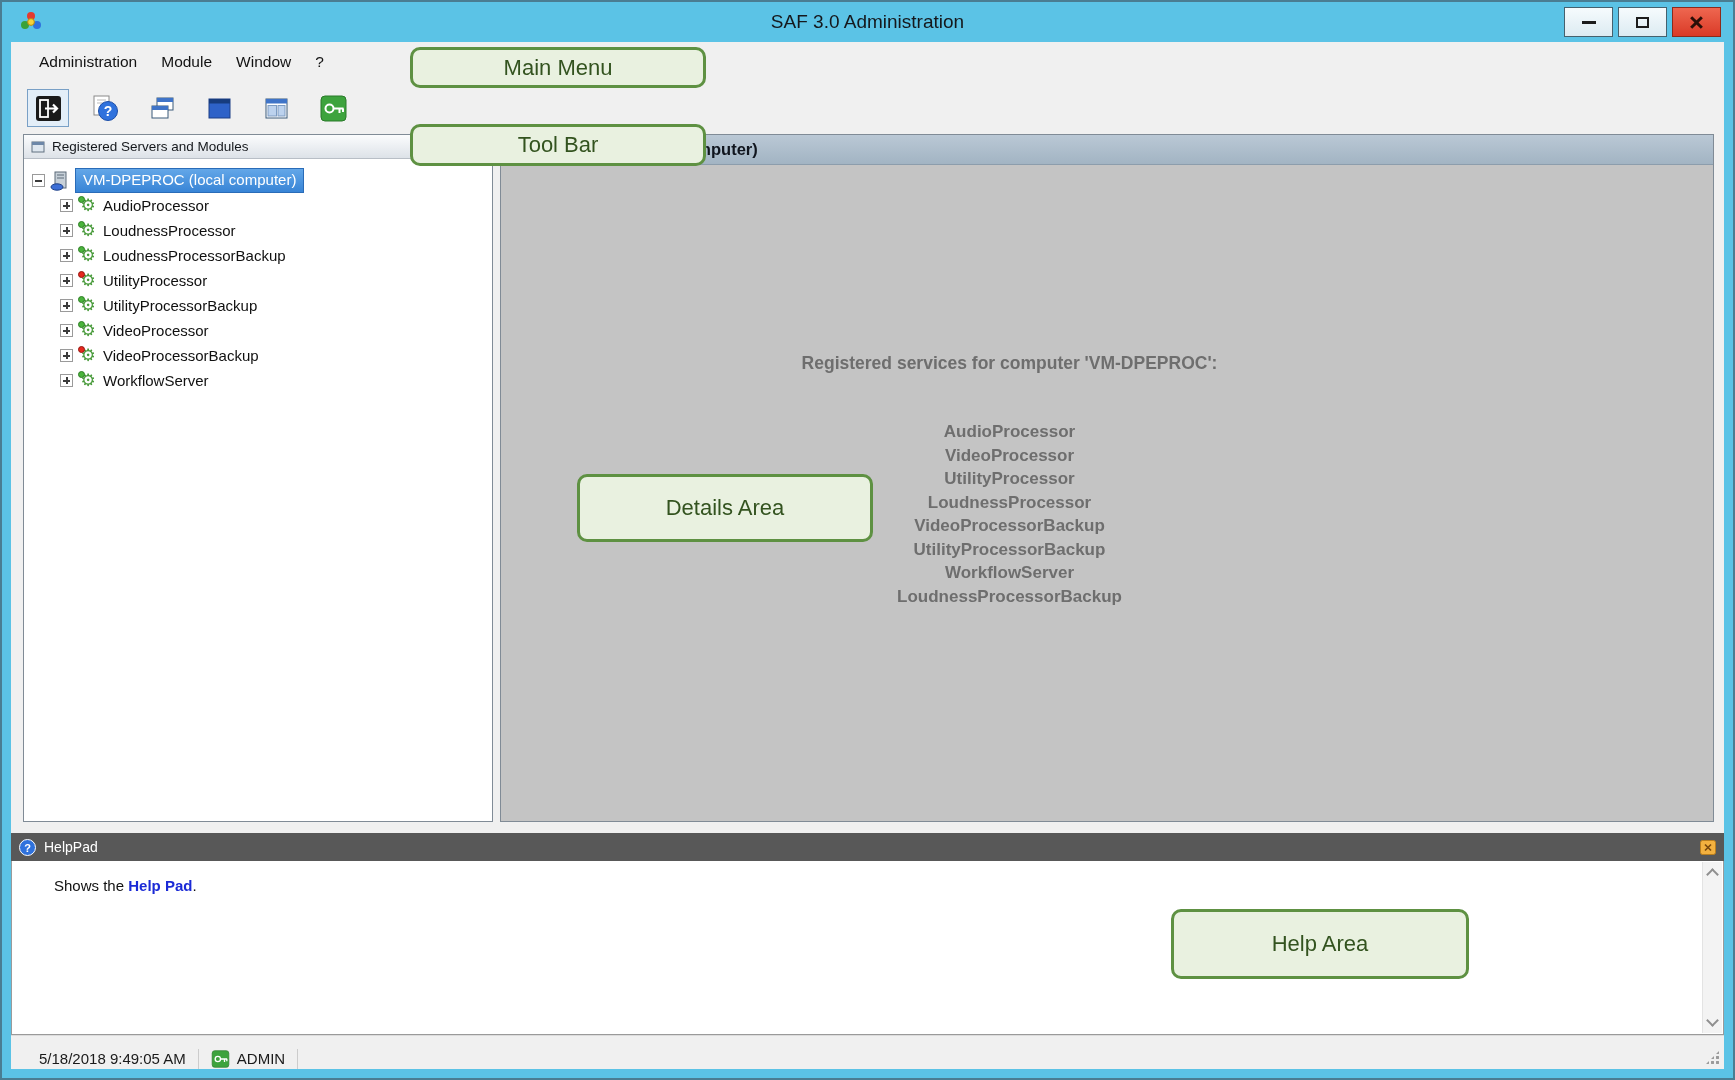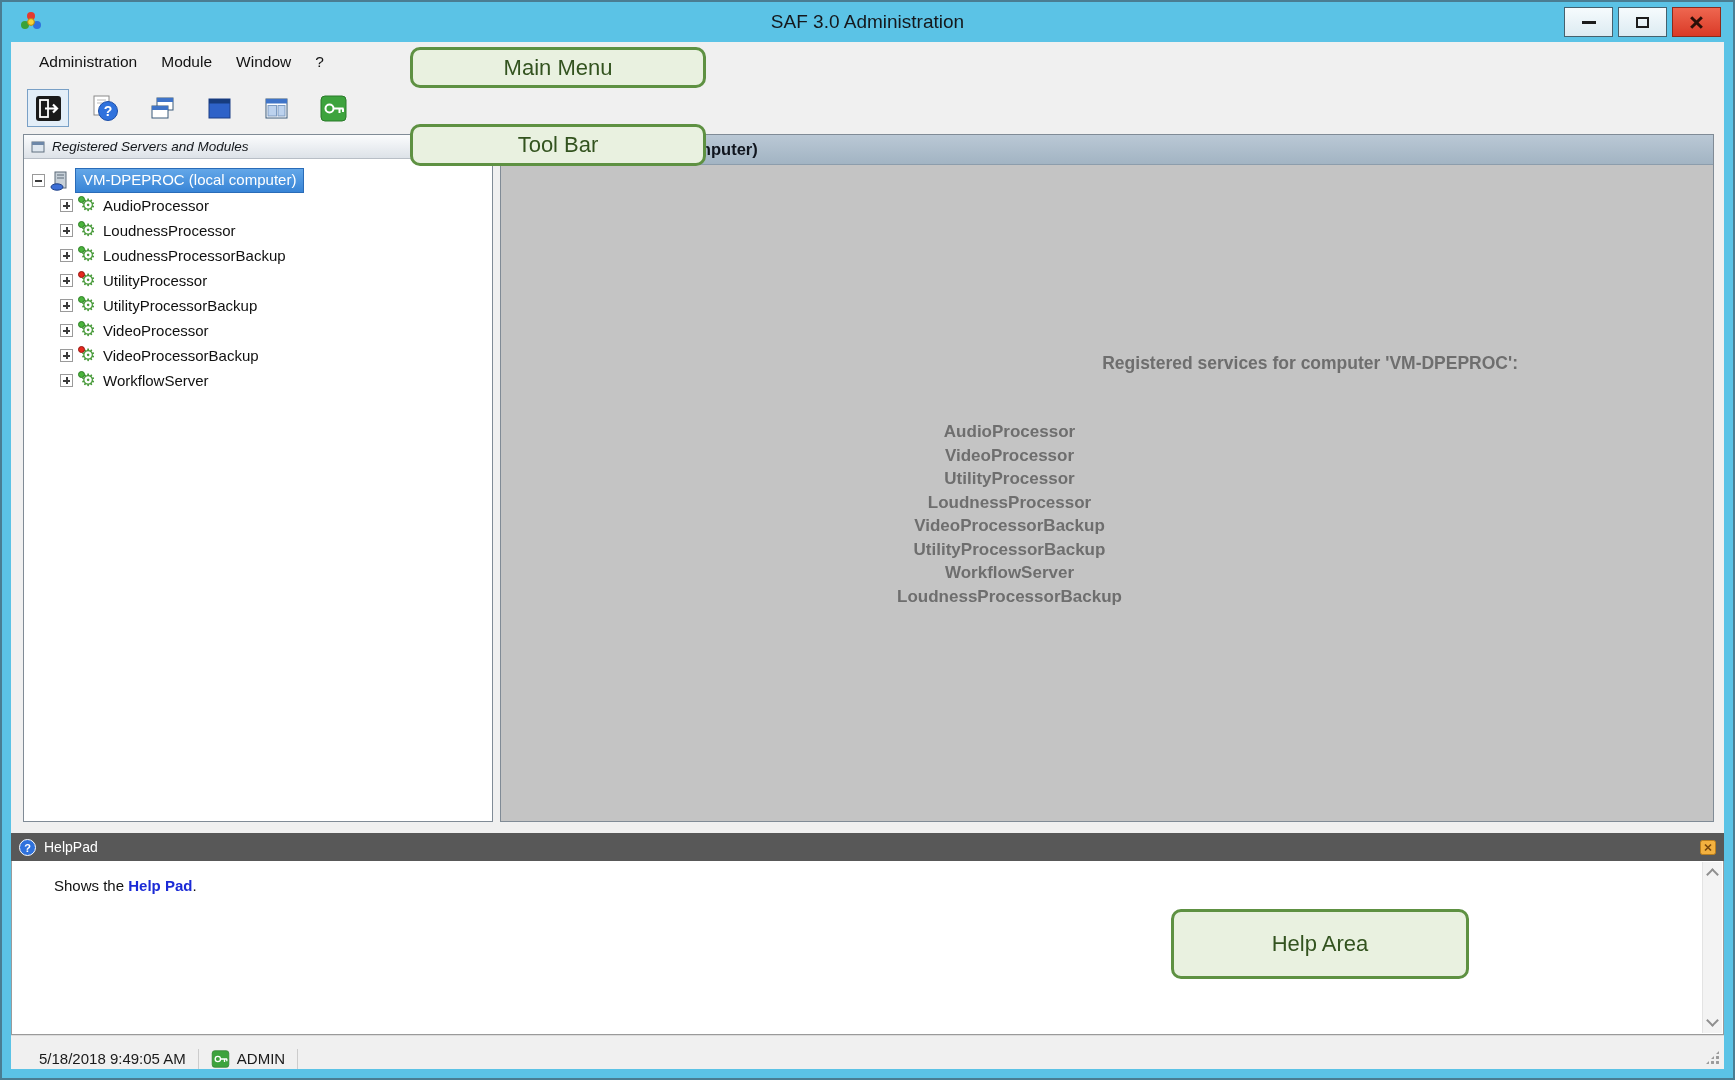--- a/index.html
+++ b/index.html
@@ -28,21 +28,21 @@
   .menu-item { padding:9px 12px; font-size:15.5px; color:#121212; cursor:default; }
 
   .toolbar { height:52px; display:flex; align-items:center; gap:15px; padding-left:16px; flex:none; }
   .tbtn { width:42px; height:38px; display:flex; align-items:center; justify-content:center; cursor:pointer; }
   .tbtn.first { border:1px solid #79a0c6; background:#e3eef8; }
 
   
   .main { flex:1; display:flex; min-height:0; padding:0 10px 6px 12px; }
 
   .nav-panel { width:470px; flex:none; display:flex; flex-direction:column; border:1px solid #808b96; background:#fff; }
-  .panel-header { height:24px; flex:none; background:linear-gradient(#fbfcfd,#dde2e8); border-bottom:1px solid #b8bec6; display:flex; align-items:center; gap:6px; padding:0 6px; font-size:13.5px; color:#15181c;font-style:italic; }
+  .panel-header { height:24px; flex:none; background:linear-gradient(#fbfcfd,#dde2e8); border-bottom:1px solid #b8bec6; display:flex; align-items:center; gap:6px; padding:0 6px; font-size:13.5px; color:#15181c; }
   .panel-header .spacer { flex:1; }
   .close-sm { width:16px; height:15px; cursor:pointer; display:flex; }
 
   .tree { flex:1; background:#fff; padding:9px 0 0 8px; overflow:hidden; }
   .tree-row { display:flex; align-items:center; height:25px; gap:5px; font-size:15px; color:#101010; cursor:default; }
   .tree-row.child { padding-left:28px; }
   .expander { width:13px; height:13px; border:1px solid #9a9a9a; background:#fff; position:relative; flex:none; cursor:pointer; }
   .expander::before { content:""; position:absolute; left:2px; right:2px; top:5.3px; height:1.5px; background:#3c3c3c; }
   .expander.plus::after { content:""; position:absolute; top:2px; bottom:2px; left:5.3px; width:1.5px; background:#3c3c3c; }
   .server-icon { width:20px; height:20px; flex:none; }
@@ -51,21 +51,21 @@
   .mod-icon .dot { position:absolute; left:0; top:0; width:7px; height:7px; border-radius:50%; }
   .dot.status-green { background:#4ab43c; border:1px solid #2e7d25; }
   .dot.status-red { background:#e6281e; border:1px solid #941610; }
   .sel-label { background:linear-gradient(#63a7e8,#3884d6); color:#fff; padding:2px 7px 4px 7px; border:1px solid #2a6cb8; }
 
   .splitter { width:7px; flex:none; cursor:col-resize; }
 
   .details-panel { flex:1; min-width:0; display:flex; flex-direction:column; border:1px solid #808b96; }
   .details-header { height:30px; flex:none; background:linear-gradient(#bac8d5,#a2b4c3); border-bottom:1px solid #8c9dac; display:flex; align-items:center; padding-left:12px; font-size:16.5px; font-weight:bold; color:#10151e; }
   .details-body { flex:1; background:#c4c4c4; text-align:center; padding:188px 195px 0 0; overflow:hidden; }
-  .services-heading { font-size:17.5px; font-weight:bold; color:#6e6e6e;text-align:right; }
+  .services-heading { font-size:17.5px; font-weight:bold; color:#6e6e6e; }
   .service-list { margin-top:46px; }
   .service { font-size:17px; font-weight:bold; color:#6e6e6e; line-height:23.5px; }
 
   
   .helppad { height:202px; flex:none; margin-top:5px; display:flex; flex-direction:column; }
   .helppad-header { height:28px; flex:none; background:#585858; display:flex; align-items:center; gap:8px; padding:0 8px; }
   .helppad-title { color:#fff; font-size:14px; }
   .helppad-header .spacer { flex:1; }
   .helppad-body { flex:1; background:#fff; border:1px solid #9a9a9a; border-top:none; position:relative; padding:16px 70px 0 42px; }
   .hp-line { font-size:15px; color:#111; margin-bottom:15px; }
@@ -318,15 +318,16 @@
         </svg>
         <span>ADMIN</span>
       </span>
       <span class="sb-sep"></span>
       <span class="sb-grip"></span>
     </div>
   </div>
 
   <div class="callout co-main-menu">Main Menu</div>
   <div class="callout co-tool-bar">Tool Bar</div>
+  <div class="callout co-details">Details Area</div>
   <div class="callout co-help">Help Area</div>
 
 </div>
 
 </body></html>

